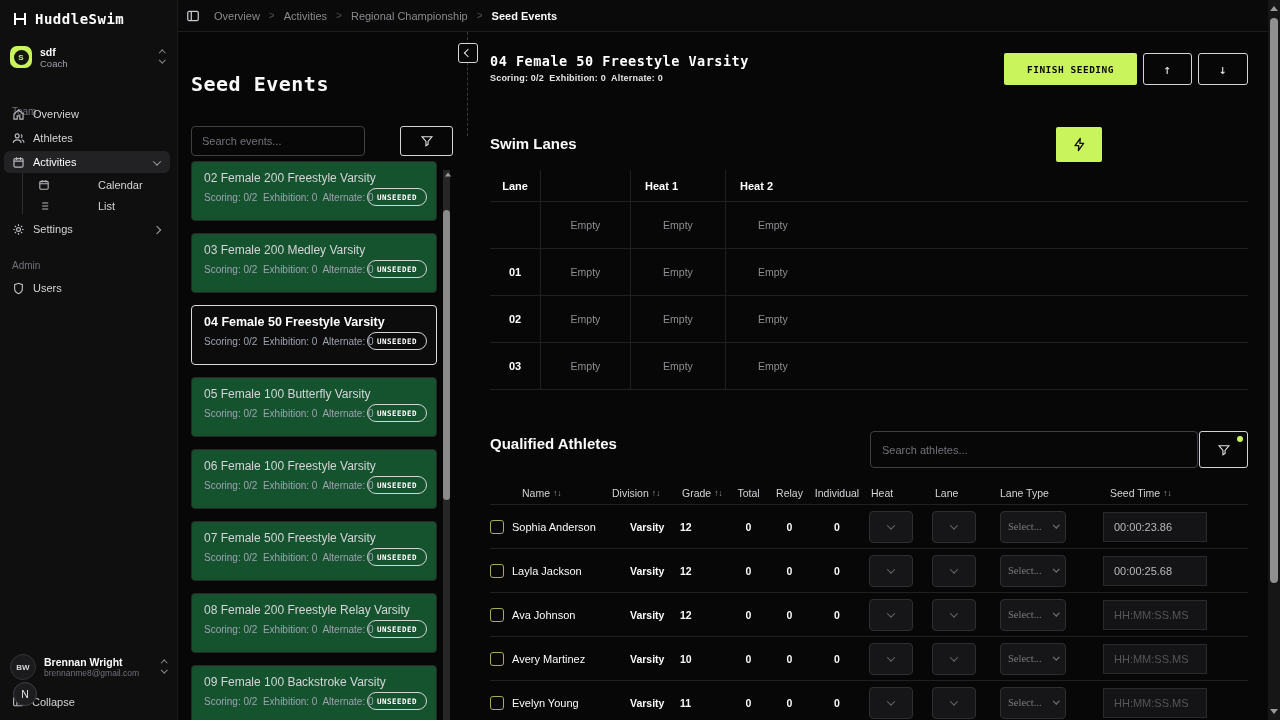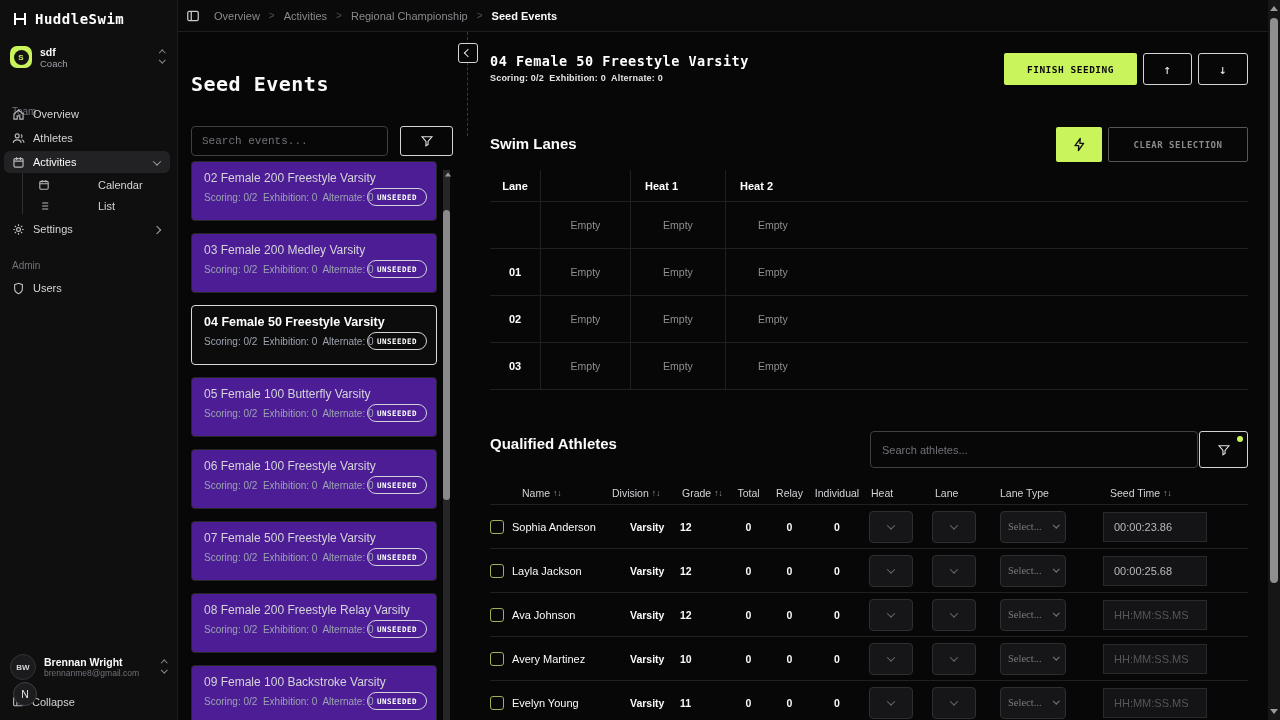--- a/index.html
+++ b/index.html
@@ -41,29 +41,29 @@
             border-bottom:1px solid #1e1e1e; display:flex; align-items:center; }
   .tb-toggle { margin-left:8px; color:#c9c9cf; display:flex; align-items:center; }
   .crumbs { display:flex; align-items:center; gap:9px; margin-left:14px; font-size:11px; }
   .crumb { color:#8a8a8f; }
   .crumb.current { color:#fafafa; font-weight:bold; }
   .crumb-sep { color:#52525b; font-size:10px; }
 
   
   .events-panel { position:absolute; left:178px; top:32px; width:277px; height:688px; }
   .ep-title { position:absolute; left:13px; top:40px; font-size:20px; font-weight:bold; color:#fafafa; letter-spacing:2px; }
-  .ep-search { position:absolute; left:13px; top:94px; width:197px; height:30px; background:transparent;
+  .ep-search { position:absolute; left:13px; top:94px; width:174px; height:30px; background:transparent;
                border:1px solid #3f3f46; border-radius:4px; color:#d4d4d8; font-size:11px; padding:0 10px;
-               font-family:Liberation Mono, monospace; }
+               font-family:Liberation Sans, sans-serif; }
   .ep-search::placeholder, .qa-search::placeholder { color:#71717a; }
   .icon-btn { display:flex; align-items:center; justify-content:center; background:transparent;
               border:1.5px solid #d4d4d8; border-radius:3px; color:#e4e4e7; }
   .ep-filter { position:absolute; left:222px; top:94px; width:53px; height:30px; }
   .ep-list { position:absolute; left:13px; top:129px; width:246px; }
-  .ev-card { position:relative; width:246px; height:60px; background:#4c1d95; border:1px solid #272727; border-radius:4px; margin-bottom:12px; }
+  .ev-card { position:relative; width:246px; height:60px; background:#14532d; border:1px solid #272727; border-radius:4px; margin-bottom:12px; }
   .ev-card.selected { background:#0c0c0c; border:1.5px solid #d9d9d9; }
   .ev-title { position:absolute; left:12px; top:9px; font-size:12px; color:#d4d4d8; }
   .ev-card.selected .ev-title { font-size:12.5px; font-weight:bold; color:#fff; }
   .ev-meta { position:absolute; left:12px; top:30px; font-size:10px; color:#9ca3af; }
   .ev-badge { position:absolute; right:9px; top:26px; height:18px; border:1.5px solid #d4d4d8; border-radius:999px;
               display:flex; align-items:center; padding:0 9px; font-size:7.5px; font-weight:bold; letter-spacing:1.5px; color:#fff; }
   .ep-scroll { position:absolute; left:265px; top:138px; width:7px; height:550px; background:#262626; }
   .ep-thumb { position:absolute; left:0; top:40px; width:7px; height:290px; background:#8a8a8a; border-radius:4px; }
 
   
@@ -372,21 +372,20 @@
     <button class="icon-btn nav-down">
         <span>↓</span>
       </button>
 
     <div class="sl-title">Swim Lanes</div>
     <button class="bolt-btn">
       <svg width="15" height="15" viewBox="0 0 20 20" fill="none" stroke="#111" stroke-width="1.7" stroke-linejoin="round">
           <path d="M11 2L4 11.5h5L8.5 18l7-9.5h-5L11 2z"></path>
         </svg>
     </button>
-    <button class="clear-btn mono">CLEAR SELECTION</button>
 
     <div class="sl-table">
       <div class="sl-row head">
         <div class="sl-cell sl-head-cell sl-center">Lane</div>
         <div class="sl-cell"></div>
         <div class="sl-cell sl-head-cell sl-pad">Heat 1</div>
         <div class="sl-cell sl-head-cell sl-pad">Heat 2</div>
       </div>
       <div class="sl-row body">
         <div class="sl-cell sl-lane"></div>

